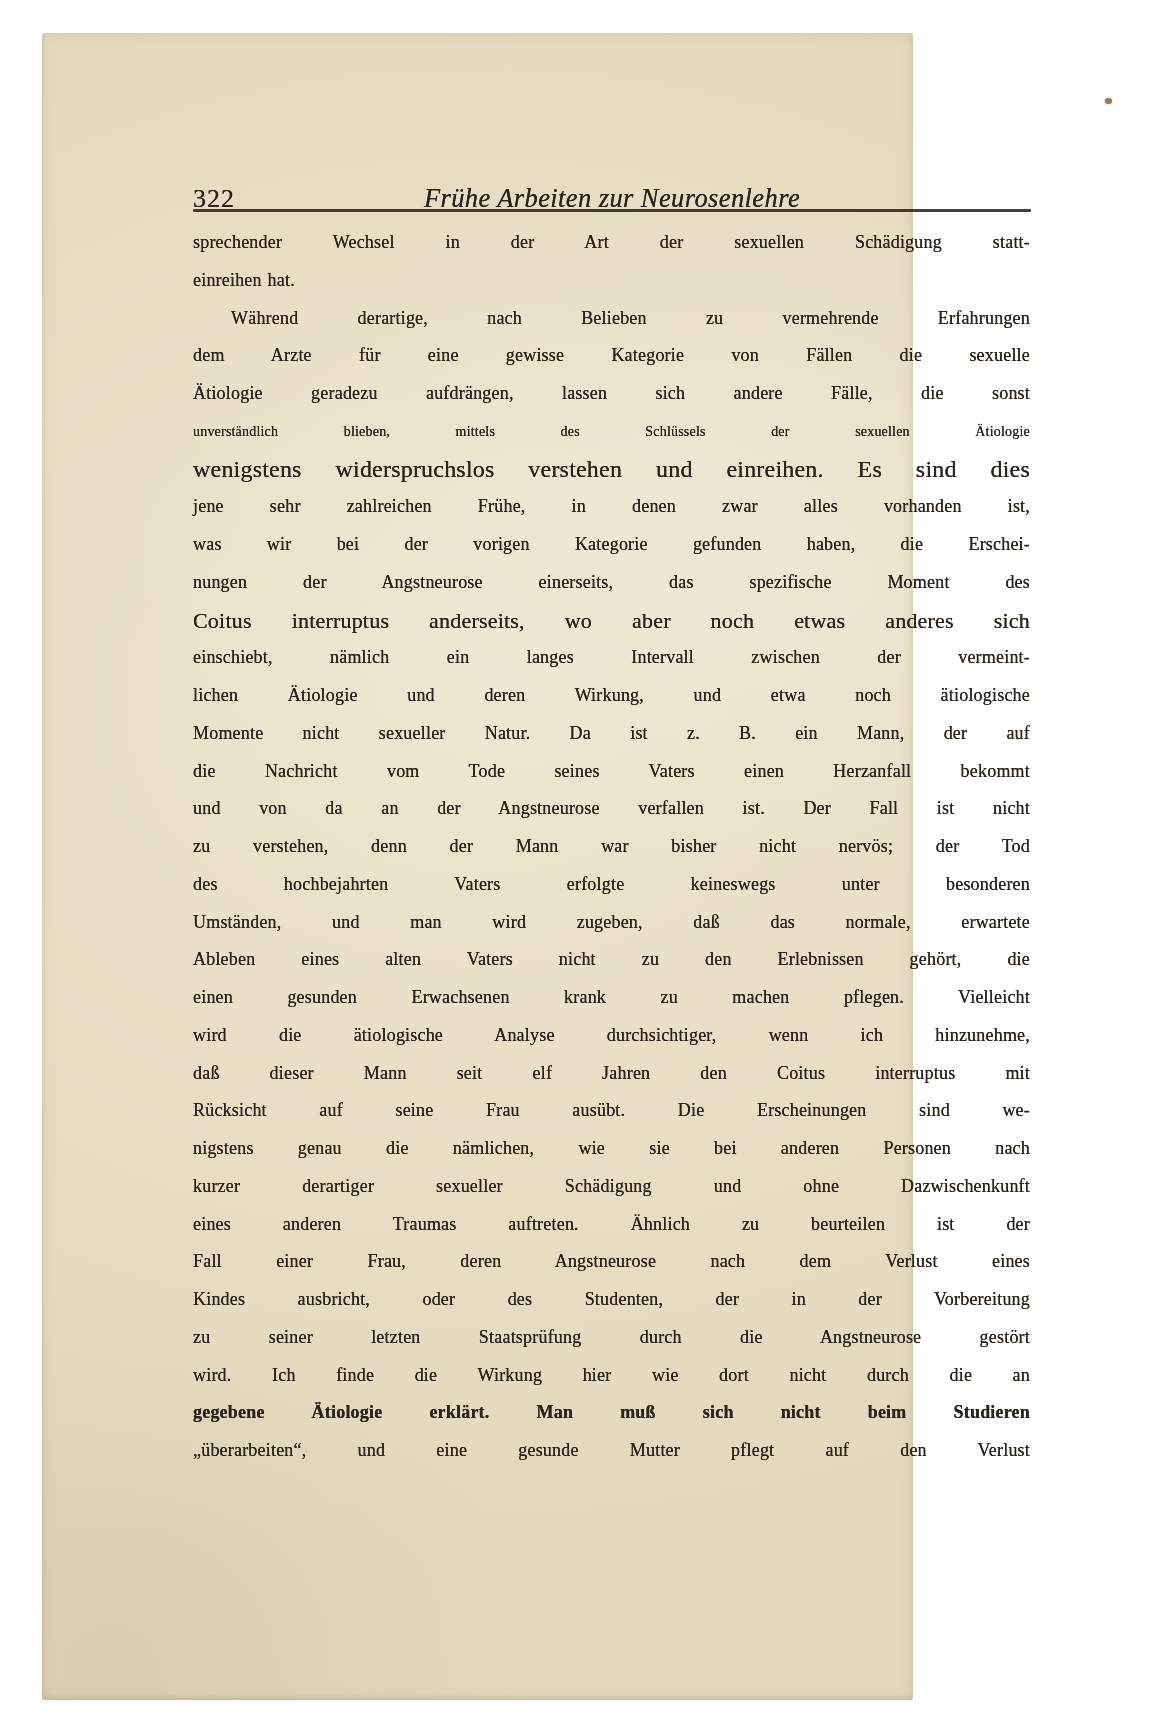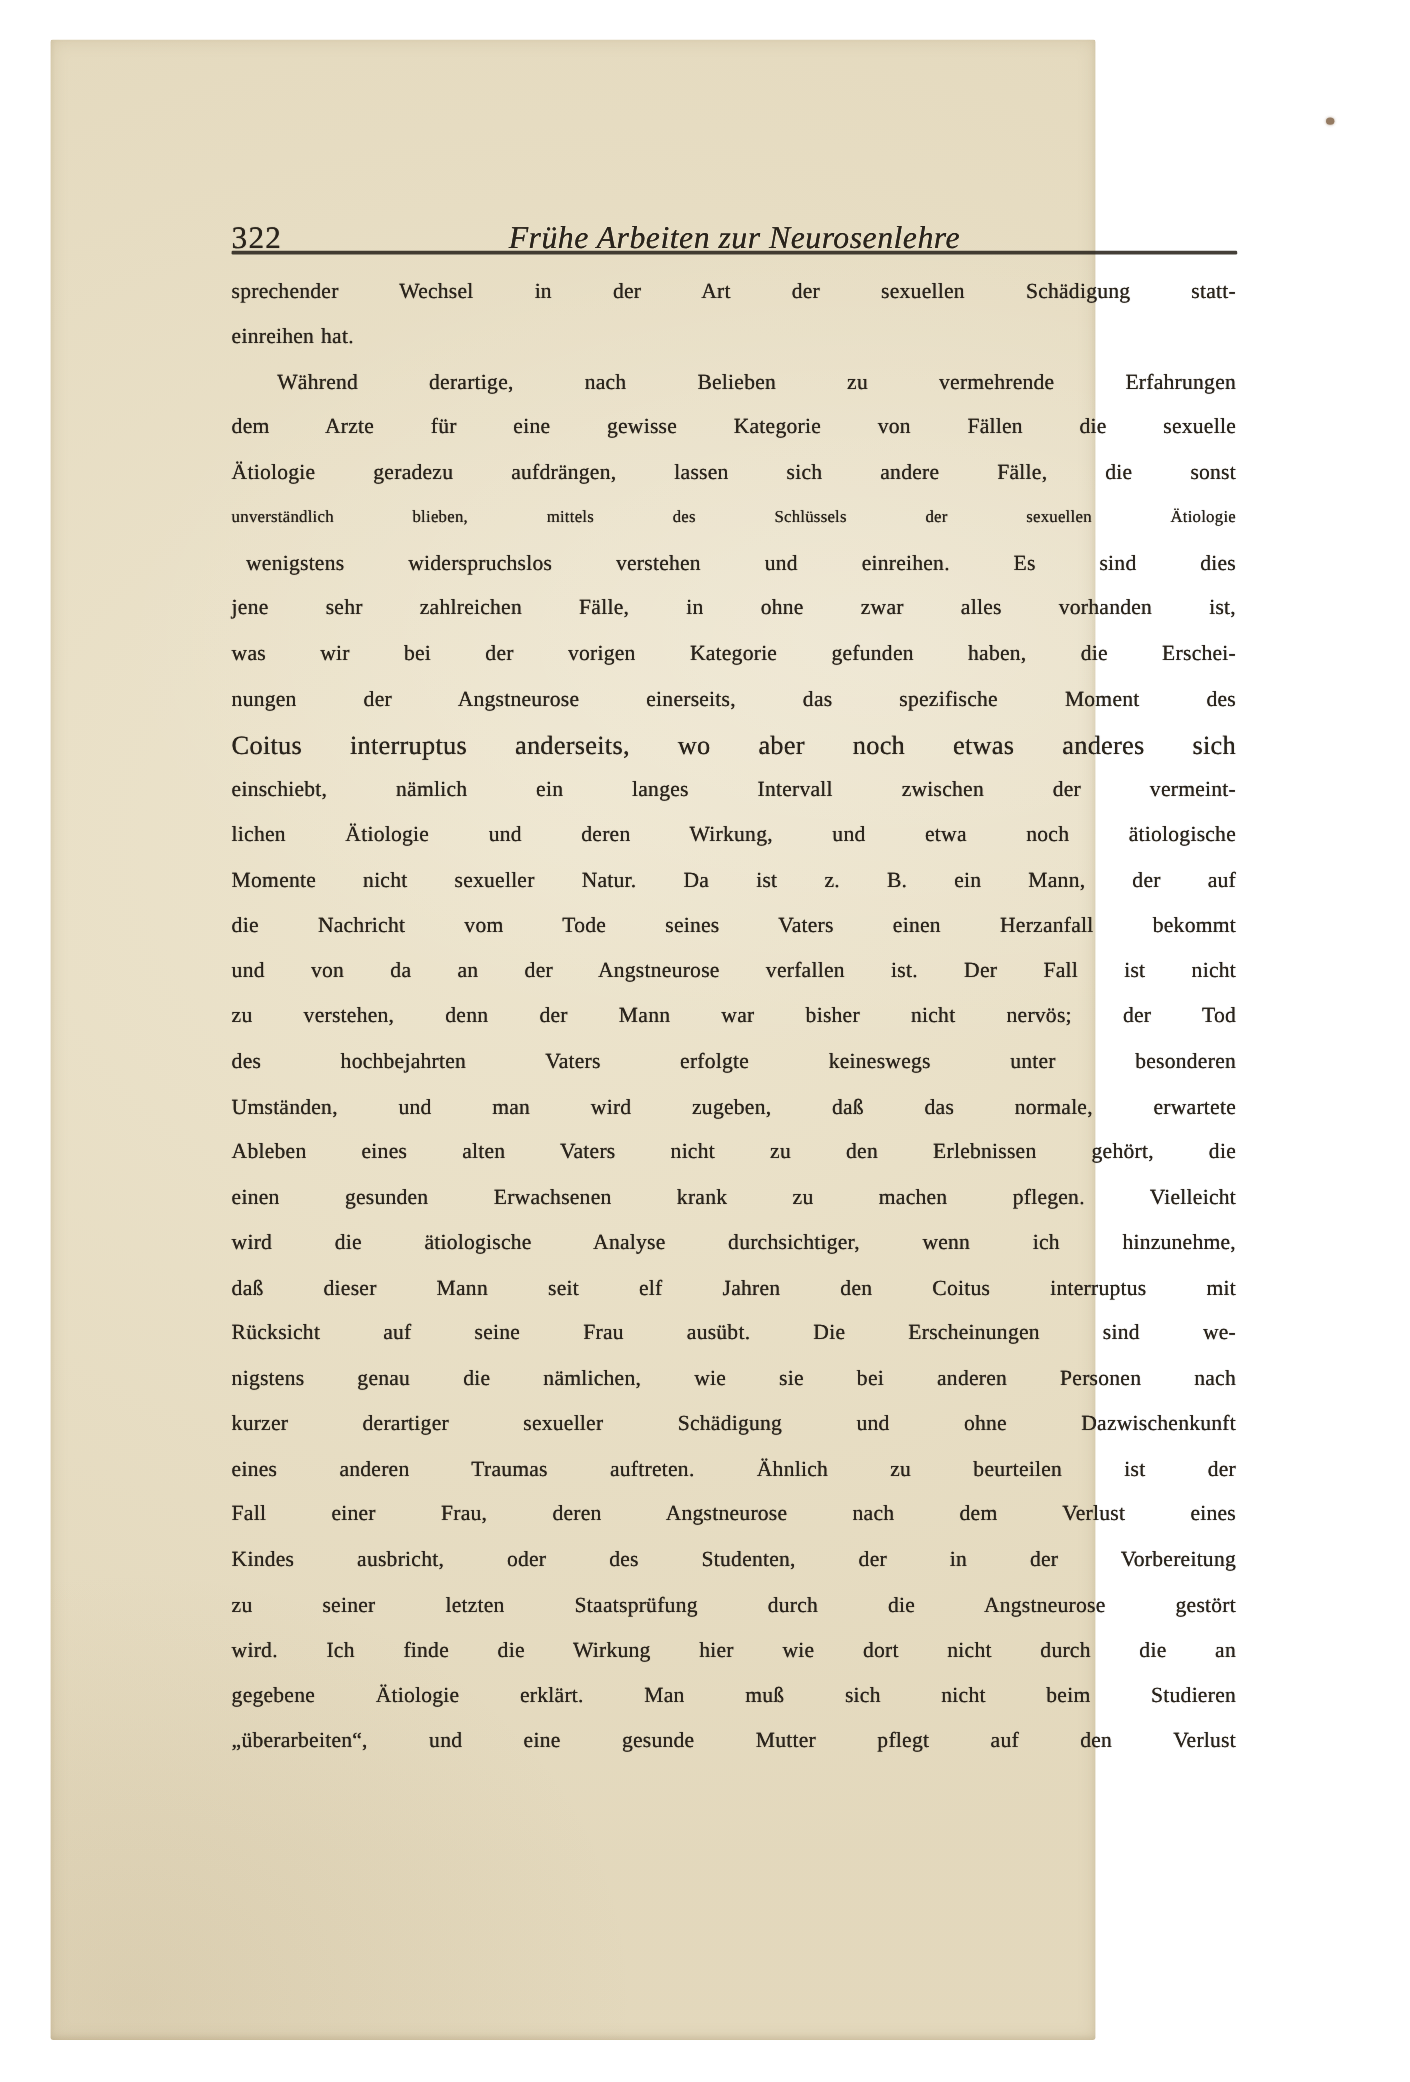--- a/index.html
+++ b/index.html
@@ -72,22 +72,22 @@
     <span class="running-title">Frühe Arbeiten zur Neurosenlehre</span>
   </div>
   <div class="header-rule"></div>
   <div class="body-text">
       <div class="line" style="font-size: 18px; white-space: normal;">sprechender Wechsel in der Art der sexuellen Schädigung statt-</div>
       <div class="line para-end" style="font-size: 18px; white-space: normal;">einreihen hat.</div>
       <div class="line indent" style="font-size: 18px; white-space: normal;">Während derartige, nach Belieben zu vermehrende Erfahrungen</div>
       <div class="line" style="font-size: 18px; white-space: normal;">dem Arzte für eine gewisse Kategorie von Fällen die sexuelle</div>
       <div class="line" style="font-size: 18px; white-space: normal;">Ätiologie geradezu aufdrängen, lassen sich andere Fälle, die sonst</div>
       <div class="line" style="font-size: 14px; white-space: normal;">unverständlich blieben, mittels des Schlüssels der sexuellen Ätiologie</div>
-      <div class="line" style="font-size: 18px; white-space: normal; margin-left: 12px;">wenigstens widerspruchslos verstehen und einreihen. Es sind dies</div>
-      <div class="line" style="font-size: 18px; white-space: normal;">jene sehr zahlreichen Fälle, in ohne zwar alles vorhanden ist,</div>
+      <div class="line" style="font-size: 24px; white-space: normal;">wenigstens widerspruchslos verstehen und einreihen. Es sind dies</div>
+      <div class="line" style="font-size: 18px; white-space: normal;">jene sehr zahlreichen Frühe, in denen zwar alles vorhanden ist,</div>
       <div class="line" style="font-size: 18px; white-space: normal;">was wir bei der vorigen Kategorie gefunden haben, die Erschei-</div>
       <div class="line" style="font-size: 18px; white-space: normal;">nungen der Angstneurose einerseits, das spezifische Moment des</div>
       <div class="line" style="font-size: 22px; white-space: normal;">Coitus interruptus anderseits, wo aber noch etwas anderes sich</div>
       <div class="line" style="font-size: 18px; white-space: normal;">einschiebt, nämlich ein langes Intervall zwischen der vermeint-</div>
       <div class="line" style="font-size: 18px; white-space: normal;">lichen Ätiologie und deren Wirkung, und etwa noch ätiologische</div>
       <div class="line" style="font-size: 18px; white-space: normal;">Momente nicht sexueller Natur. Da ist z. B. ein Mann, der auf</div>
       <div class="line" style="font-size: 18px; white-space: normal;">die Nachricht vom Tode seines Vaters einen Herzanfall bekommt</div>
       <div class="line" style="font-size: 18px; white-space: normal;">und von da an der Angstneurose verfallen ist. Der Fall ist nicht</div>
       <div class="line" style="font-size: 18px; white-space: normal;">zu verstehen, denn der Mann war bisher nicht nervös; der Tod</div>
       <div class="line" style="font-size: 18px; white-space: normal;">des hochbejahrten Vaters erfolgte keineswegs unter besonderen</div>
@@ -97,17 +97,17 @@
       <div class="line" style="font-size: 18px; white-space: normal;">wird die ätiologische Analyse durchsichtiger, wenn ich hinzunehme,</div>
       <div class="line" style="font-size: 18px; white-space: normal;">daß dieser Mann seit elf Jahren den Coitus interruptus mit</div>
       <div class="line" style="font-size: 18px; white-space: normal;">Rücksicht auf seine Frau ausübt. Die Erscheinungen sind we-</div>
       <div class="line" style="font-size: 18px; white-space: normal;">nigstens genau die nämlichen, wie sie bei anderen Personen nach</div>
       <div class="line" style="font-size: 18px; white-space: normal;">kurzer derartiger sexueller Schädigung und ohne Dazwischenkunft</div>
       <div class="line" style="font-size: 18px; white-space: normal;">eines anderen Traumas auftreten. Ähnlich zu beurteilen ist der</div>
       <div class="line" style="font-size: 18px; white-space: normal;">Fall einer Frau, deren Angstneurose nach dem Verlust eines</div>
       <div class="line" style="font-size: 18px; white-space: normal;">Kindes ausbricht, oder des Studenten, der in der Vorbereitung</div>
       <div class="line" style="font-size: 18px; white-space: normal;">zu seiner letzten Staatsprüfung durch die Angstneurose gestört</div>
       <div class="line" style="font-size: 18px; white-space: normal;">wird. Ich finde die Wirkung hier wie dort nicht durch die an</div>
-      <div class="line" style="font-size: 18px; white-space: normal;">gegebene Ätiologie erklärt. Man muß sich nicht beim Studieren</div>
+      <div class="line" style="font-size: 18px; white-space: normal; font-weight: bold;">gegebene Ätiologie erklärt. Man muß sich nicht beim Studieren</div>
       <div class="line" style="font-size: 18px; white-space: normal;">„überarbeiten“, und eine gesunde Mutter pflegt auf den Verlust</div>
     </div>
   <div class="ink-speck"></div>
 </div>
 
 </body></html>

